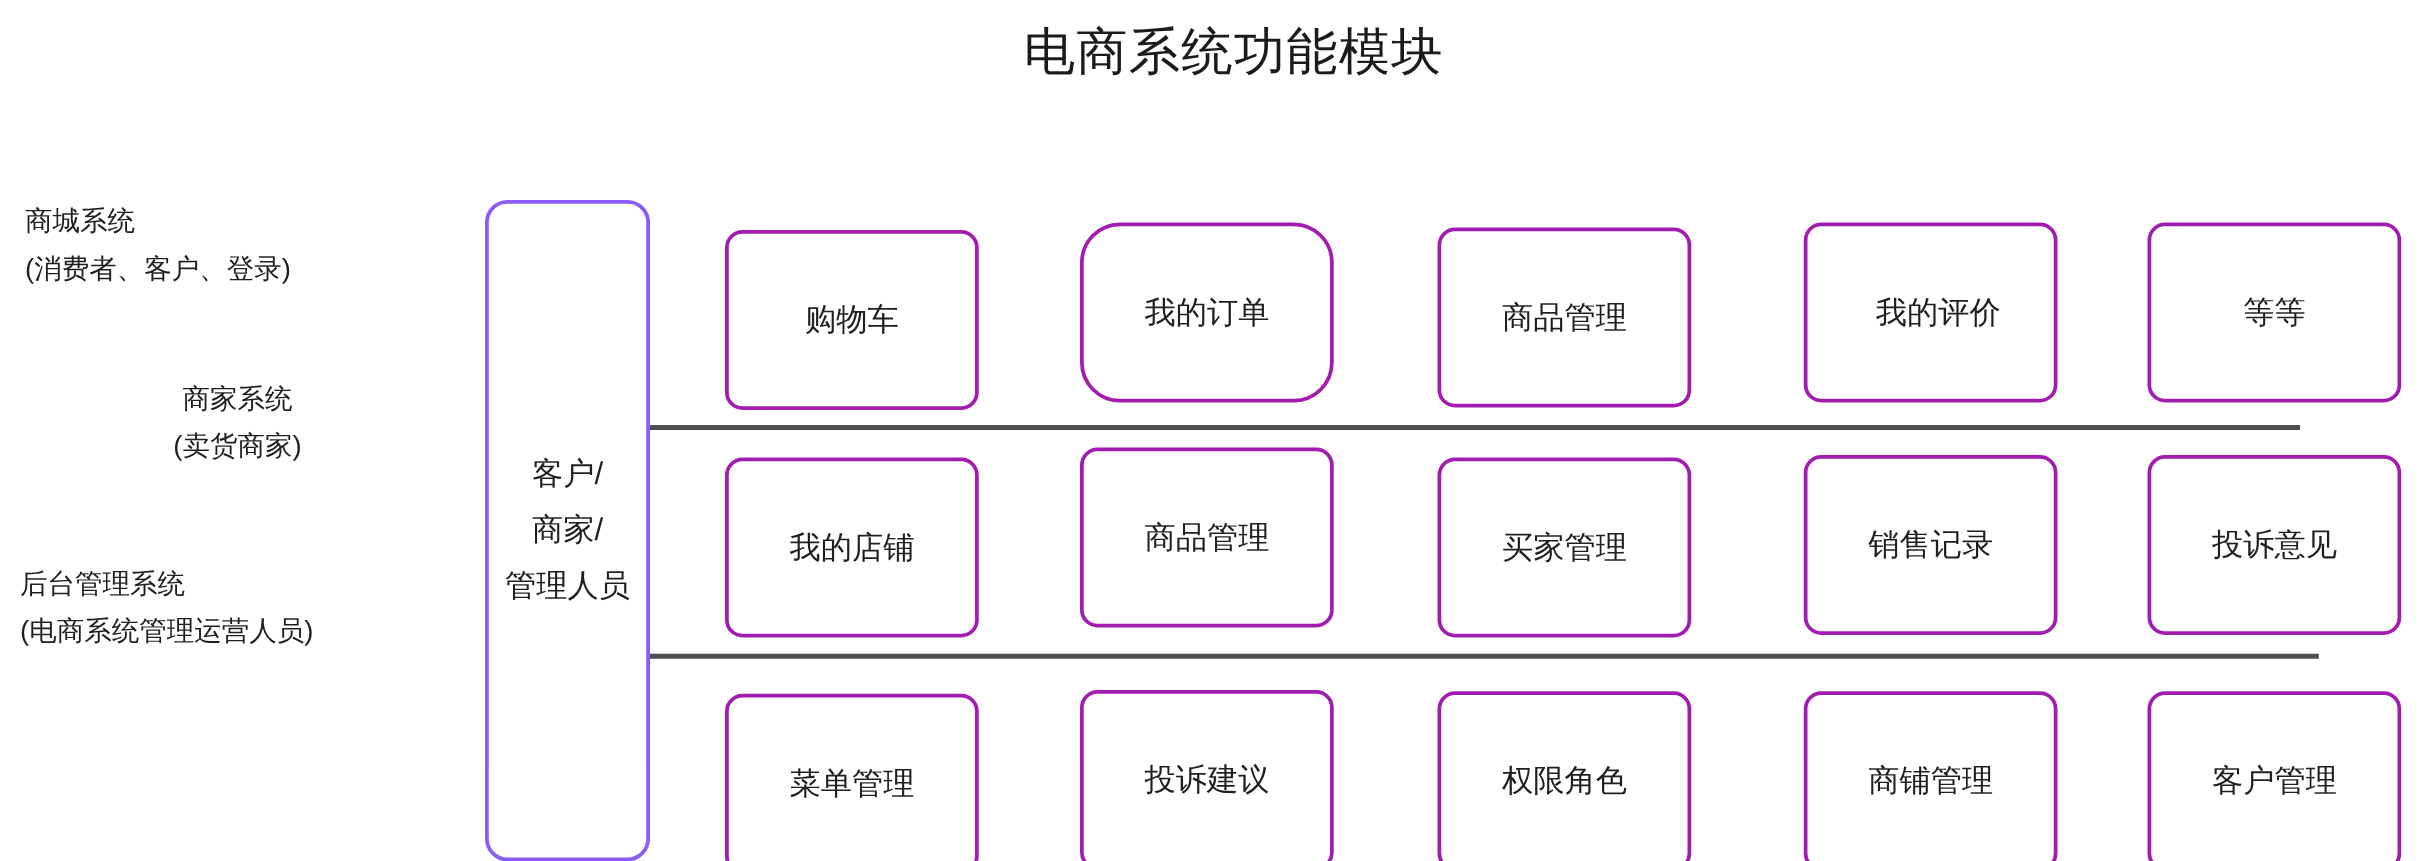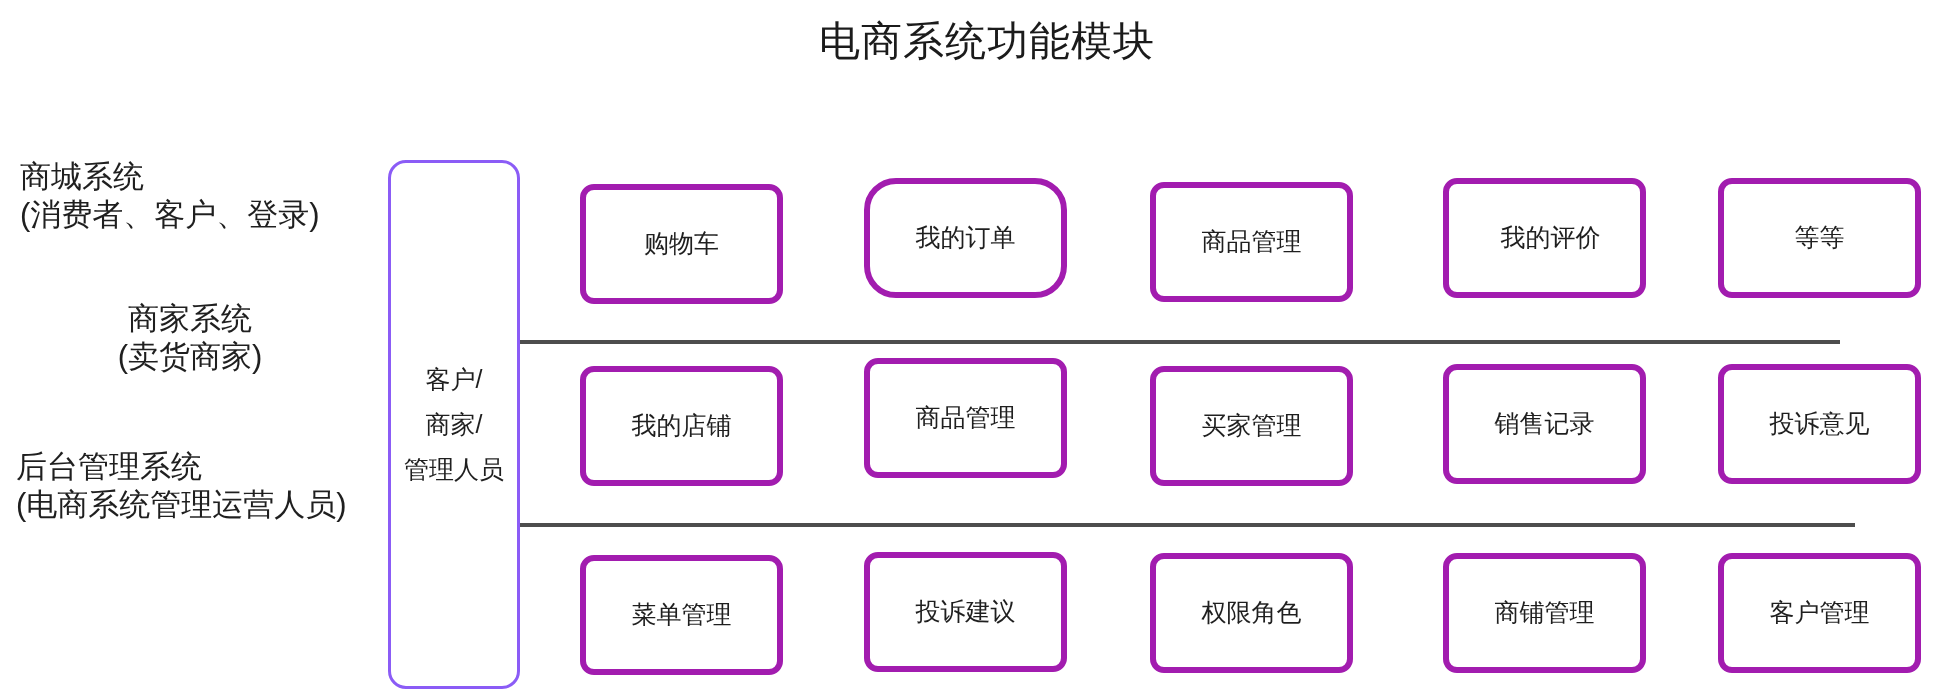--- a/index.html
+++ b/index.html
@@ -35,21 +35,21 @@
     line-height: 50px;
     letter-spacing: 1px;
     color: #1b1b1b;
     white-space: nowrap;
     padding-left: 18px;
   }
 
   
   .group-label {
     position: absolute;
-    font-size: 31px;
+    font-size: 22px;
     line-height: 38px;
     color: #1f1f1f;
     white-space: nowrap;
   }
   .group-label .line {
     display: block;
   }
   #group-label-0 { left: 20px;  top: 158px; text-align: left; }
   #group-label-1 { left: 20px;  top: 300px; width: 340px; text-align: center; }
   #group-label-2 { left: 16px;  top: 448px; text-align: left; }
@@ -83,30 +83,29 @@
     position: absolute;
     height: 4px;
     background: #4d4d4d;
   }
   #divider-0 { left: 520px; top: 340px; width: 1320px; }
   #divider-1 { left: 520px; top: 523px; width: 1335px; }
 
   
   .module-box {
     position: absolute;
-    border: 6px solid #a21caf;
+    border: 3px solid #a21caf;
     border-radius: 14px;
     box-sizing: border-box;
     background: #ffffff;
     display: flex;
     align-items: center;
     justify-content: center;
     width: 203px;
-    height: 120px;
-    font-family: Liberation Serif, serif;
+    height: 144px;
   }
   .module-box .module-label {
     font-size: 25px;
     line-height: 30px;
     color: #1f1f1f;
     white-space: nowrap;
   }
 
   
   #module-0-0 { left: 580px;  top: 184px; }

